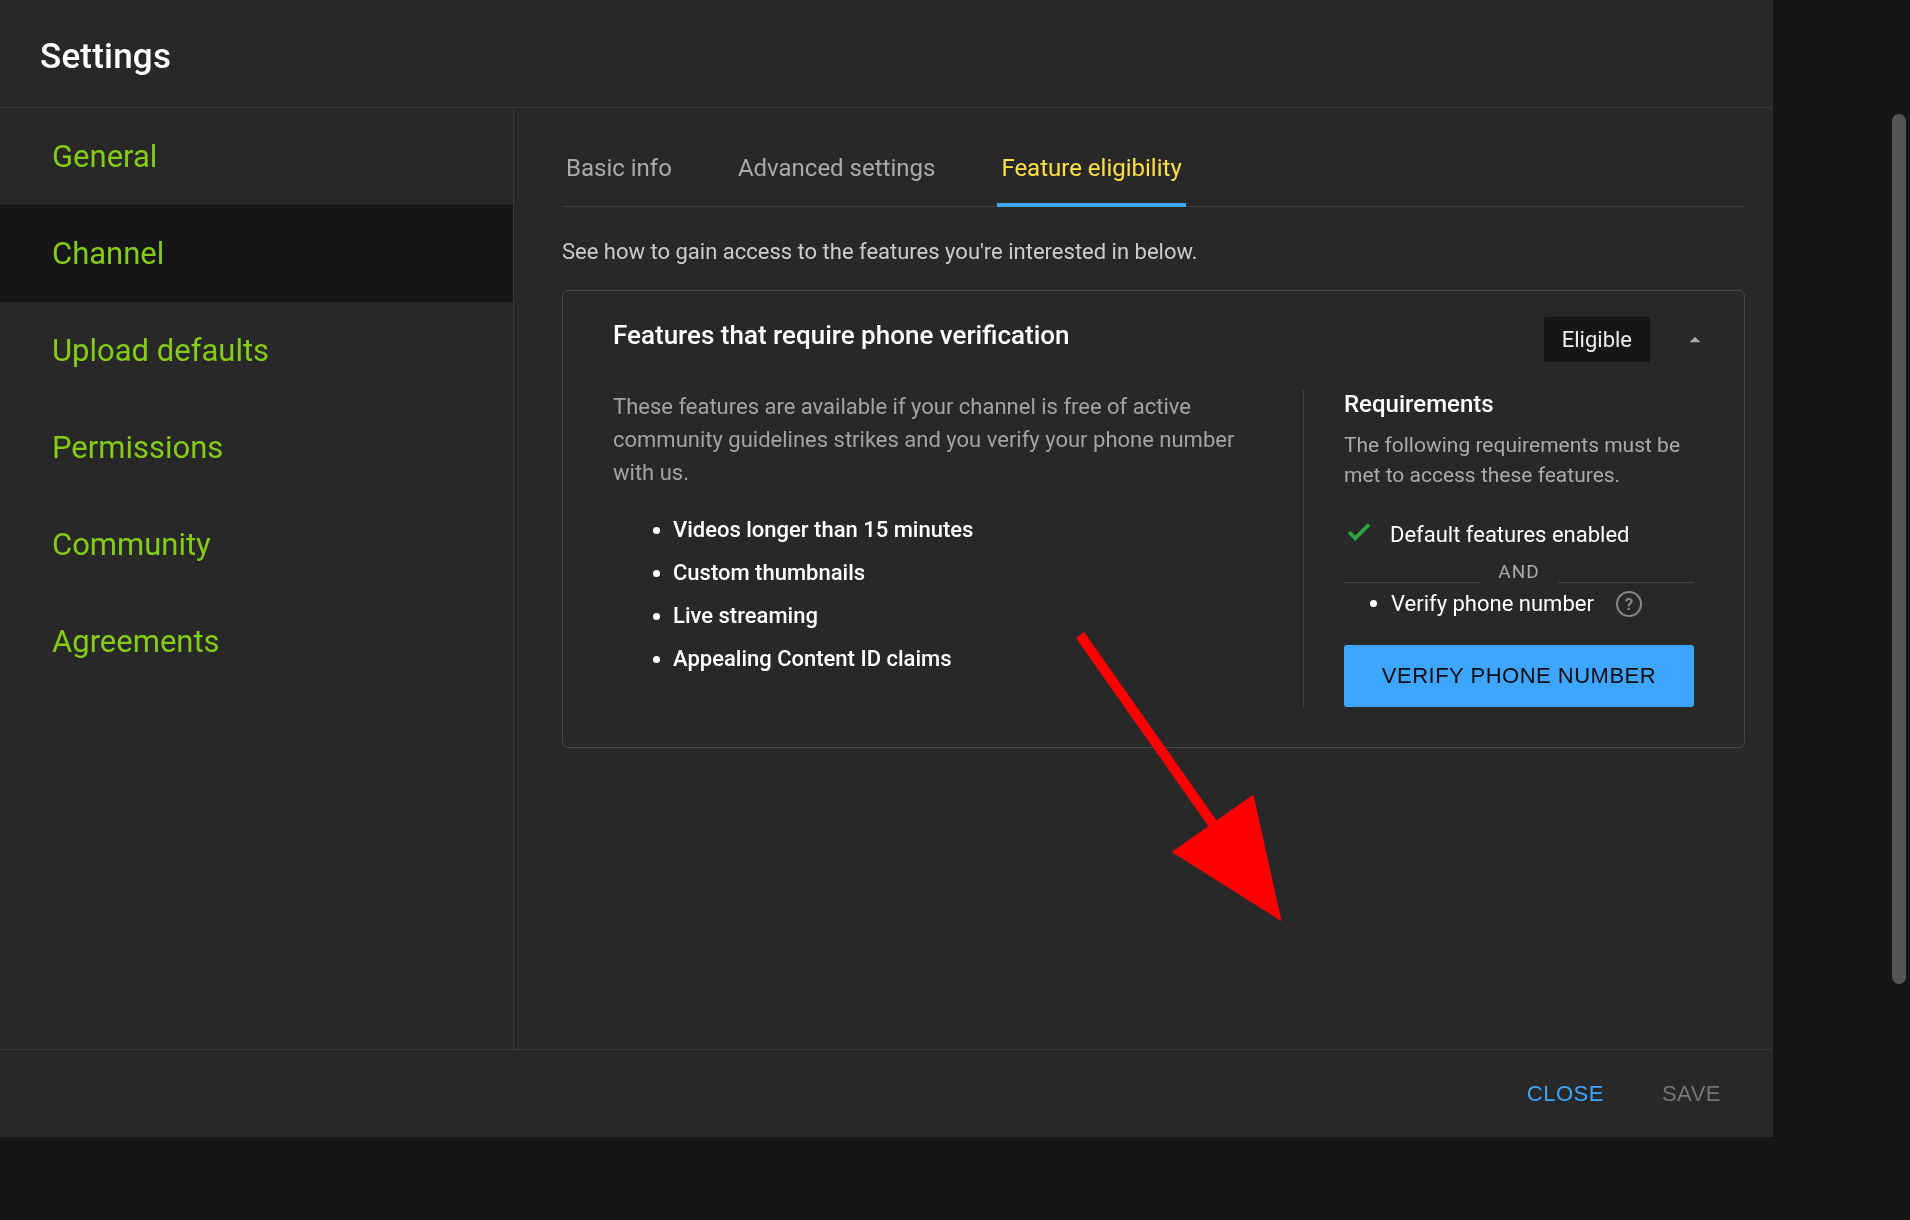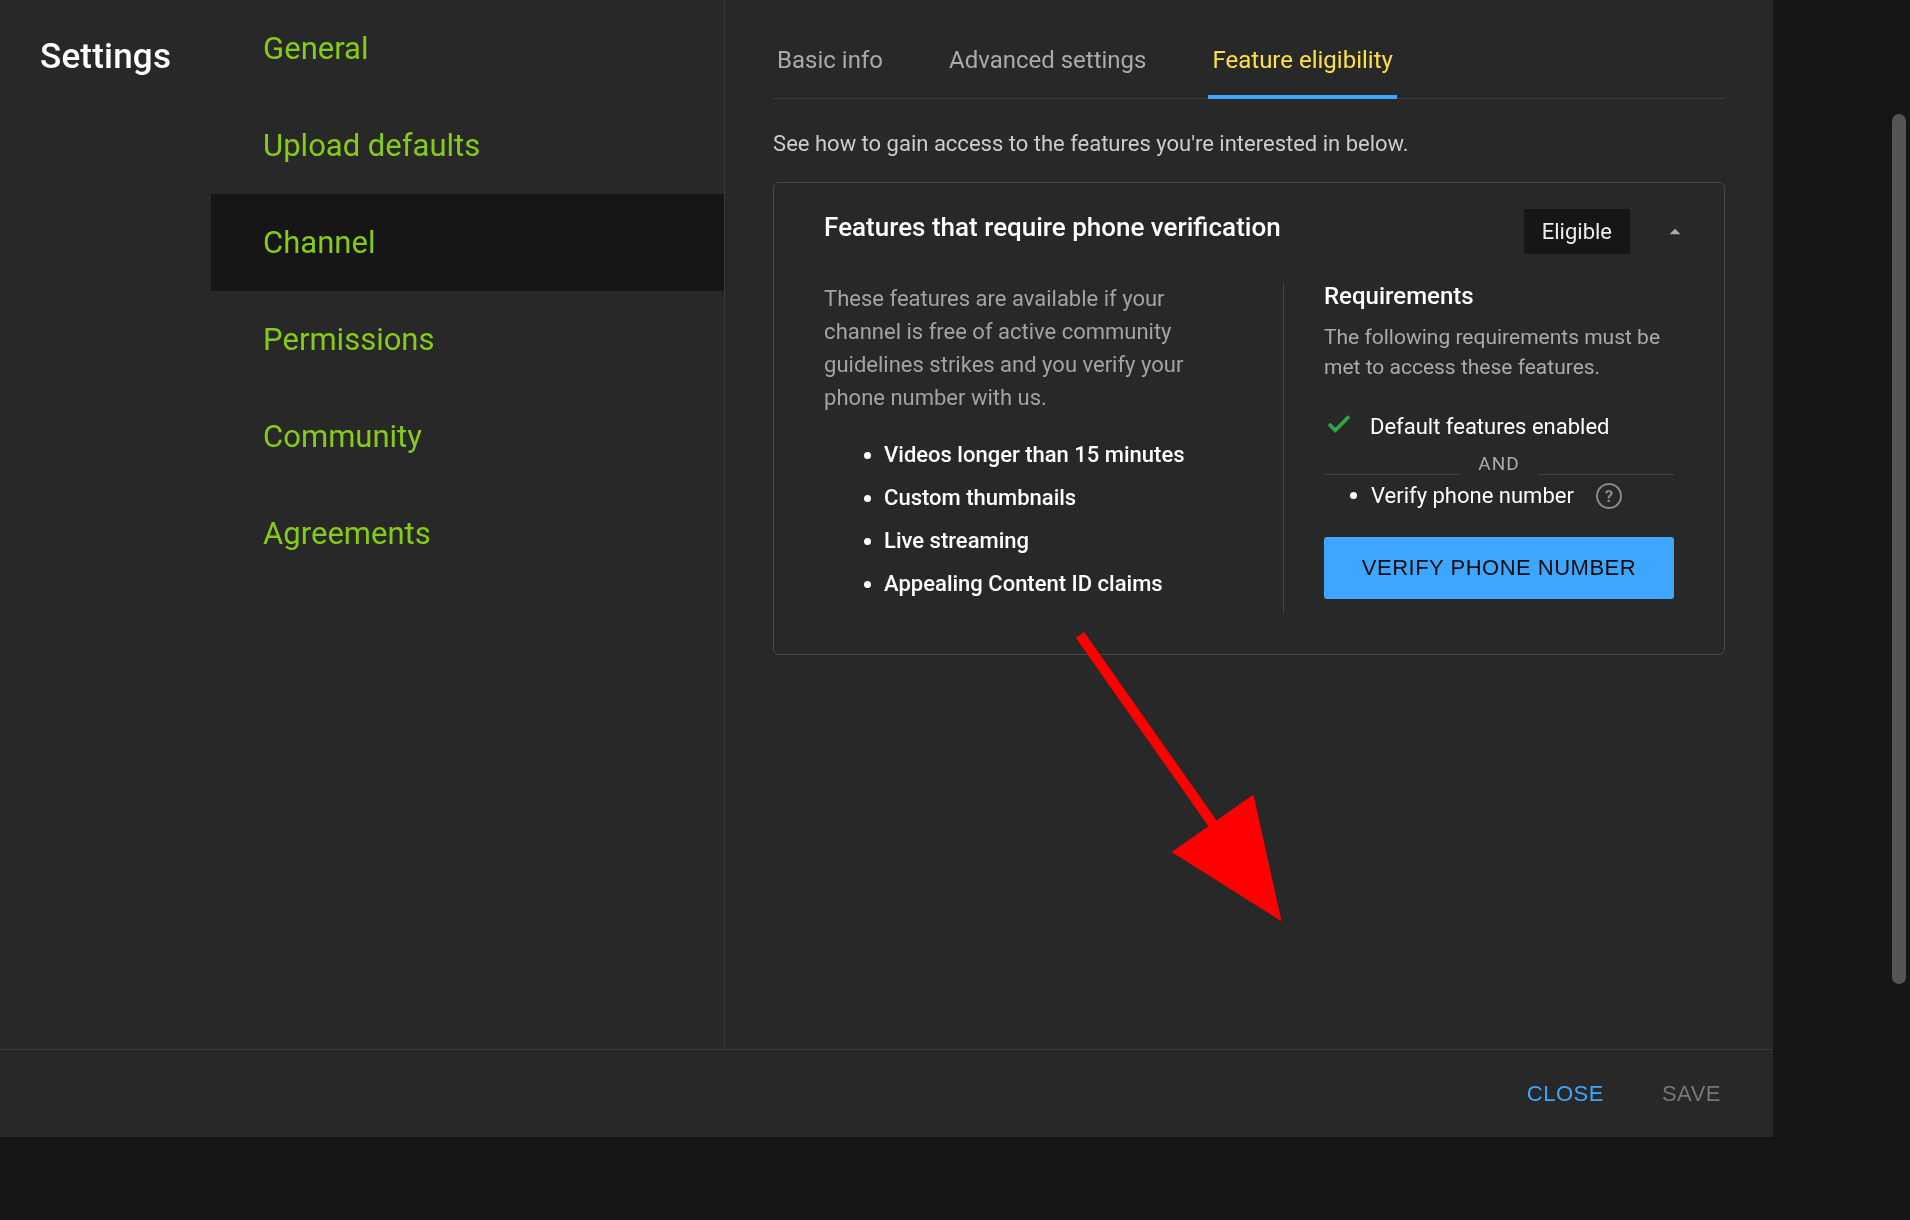--- a/index.html
+++ b/index.html
@@ -12,21 +12,21 @@
       overflow: hidden;
       position: relative;
     }
     .modal {
       position: absolute;
       left: 0; top: 0;
       width: 1773px;
       height: 1137px;
       background: #282828;
       display: flex;
-      flex-direction: row;
+      flex-direction: column;
     }
     .header {
       padding: 36px 40px 30px 40px;
       border-bottom: 1px solid rgba(255,255,255,0.08);
     }
     .header h1 {
       font-size: 35px;
       font-weight: 500;
       letter-spacing: 0.2px;
     }
@@ -49,21 +49,21 @@
     }
     .sidebar-item.active {
       background: #161616;
     }
     .content {
       flex: 1;
       position: relative;
       overflow-y: auto;
     }
     .content-inner {
-      padding: 0 48px 30px 48px;
+      padding: 0 28px 30px 48px;
     }
     .tabs {
       display: flex;
       gap: 58px;
       padding: 28px 0 0 0;
       border-bottom: 1px solid rgba(255,255,255,0.1);
     }
     .tab {
       padding: 18px 4px 24px 4px;
       font-size: 24px;
@@ -290,22 +290,22 @@
 <div class="backdrop backdrop-bottom"></div>
 
 <div class="modal">
   <div class="header">
     <h1>Settings</h1>
   </div>
 
   <div class="body">
     <div class="sidebar">
       <div class="sidebar-item"><span>General</span></div>
+      <div class="sidebar-item active"><span>Channel</span></div>
       <div class="sidebar-item"><span>Upload defaults</span></div>
-      <div class="sidebar-item active"><span>Channel</span></div>
       <div class="sidebar-item"><span>Permissions</span></div>
       <div class="sidebar-item"><span>Community</span></div>
       <div class="sidebar-item"><span>Agreements</span></div>
     </div>
 
     <div class="content">
       <div class="content-inner">
         <div class="tabs">
           <div class="tab"><span>Basic info</span></div>
           <div class="tab"><span>Advanced settings</span></div>

